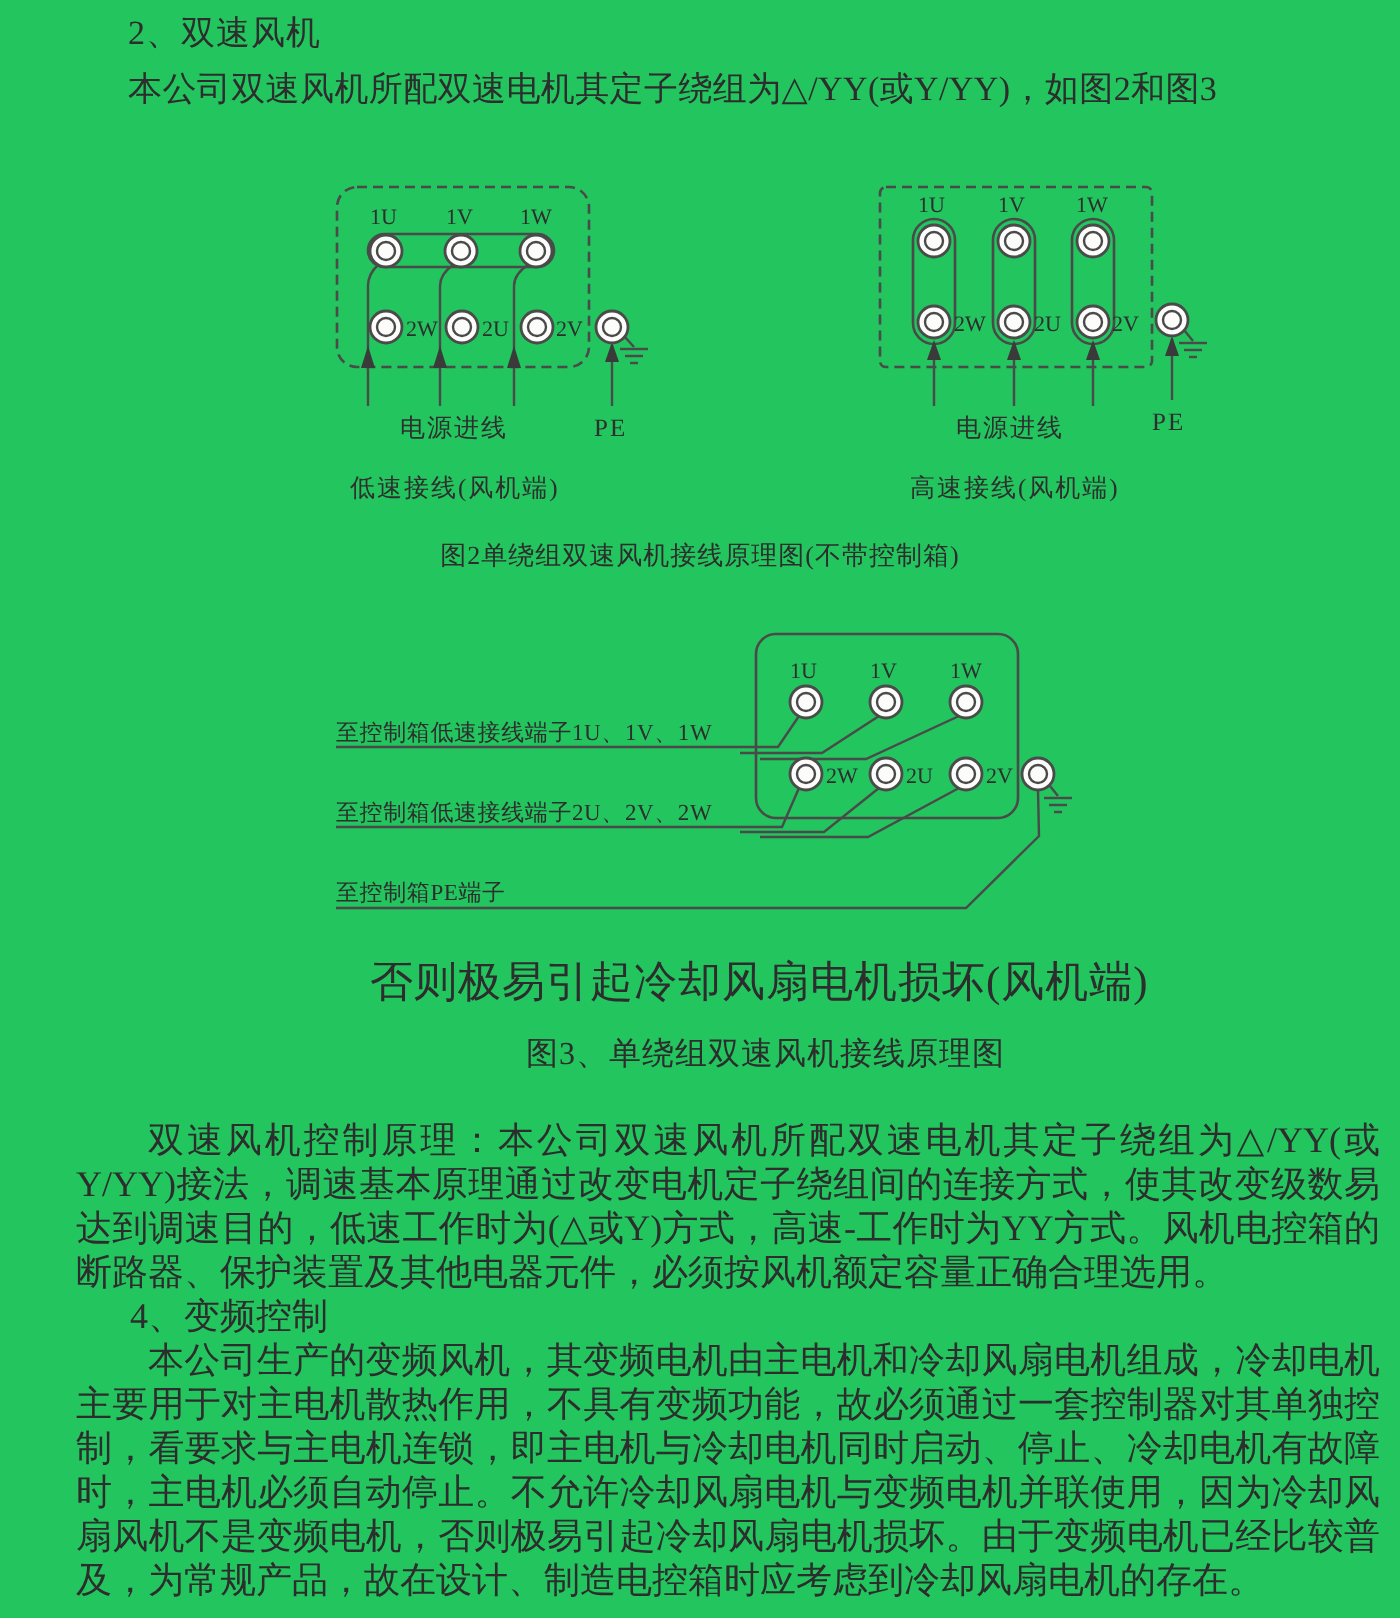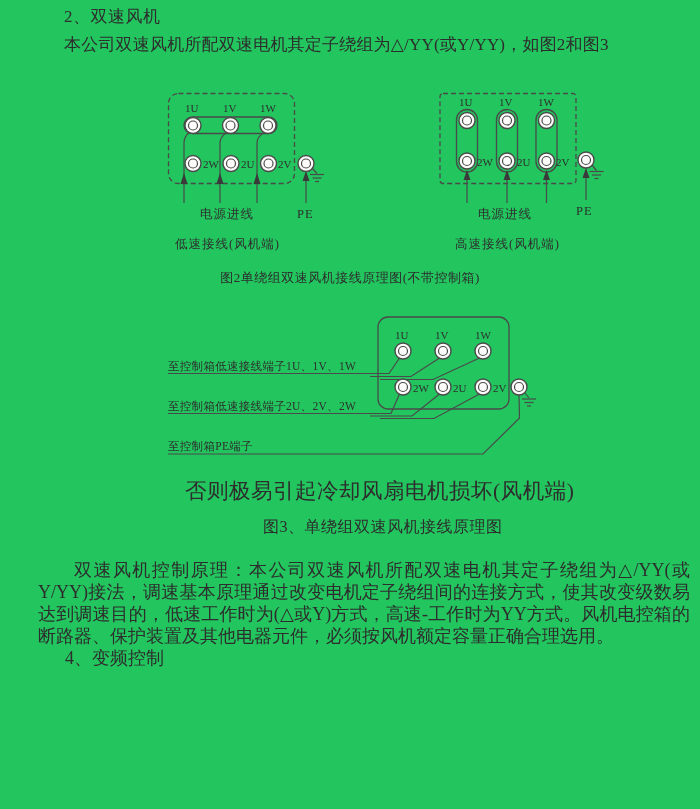--- a/index.html
+++ b/index.html
@@ -181,15 +181,16 @@
     <text class="llbl" x="8" y="100">至控制箱低速接线端子2U、2V、2W</text>
     <text class="llbl" x="8" y="140">至控制箱PE端子</text>
   </svg>
 
   <div class="abs fig3main">否则极易引起冷却风扇电机损坏(风机端)</div>
   <div class="abs fig3sub">图3、单绕组双速风机接线原理图</div>
 
   <div class="abs bodytext">
     <p>双速风机控制原理：本公司双速风机所配双速电机其定子绕组为△/YY(或Y/YY)接法，调速基本原理通过改变电机定子绕组间的连接方式，使其改变级数易达到调速目的，低速工作时为(△或Y)方式，高速-工作时为YY方式。风机电控箱的断路器、保护装置及其他电器元件，必须按风机额定容量正确合理选用。</p>
     <p class="h3line">4、变频控制</p>
+    <p>本公司生产的变频风机，其变频电机由主电机和冷却风扇电机组成，冷却电机主要用于对主电机散热作用，不具有变频功能，故必须通过一套控制器对其单独控制，看要求与主电机连锁，即主电机与冷却电机同时启动、停止、冷却电机有故障时，主电机必须自动停止。不允许冷却风扇电机与变频电机并联使用，因为冷却风扇风机不是变频电机，否则极易引起冷却风扇电机损坏。由于变频电机已经比较普及，为常规产品，故在设计、制造电控箱时应考虑到冷却风扇电机的存在。</p>
   </div>
 
 </div>
 
 </body></html>

